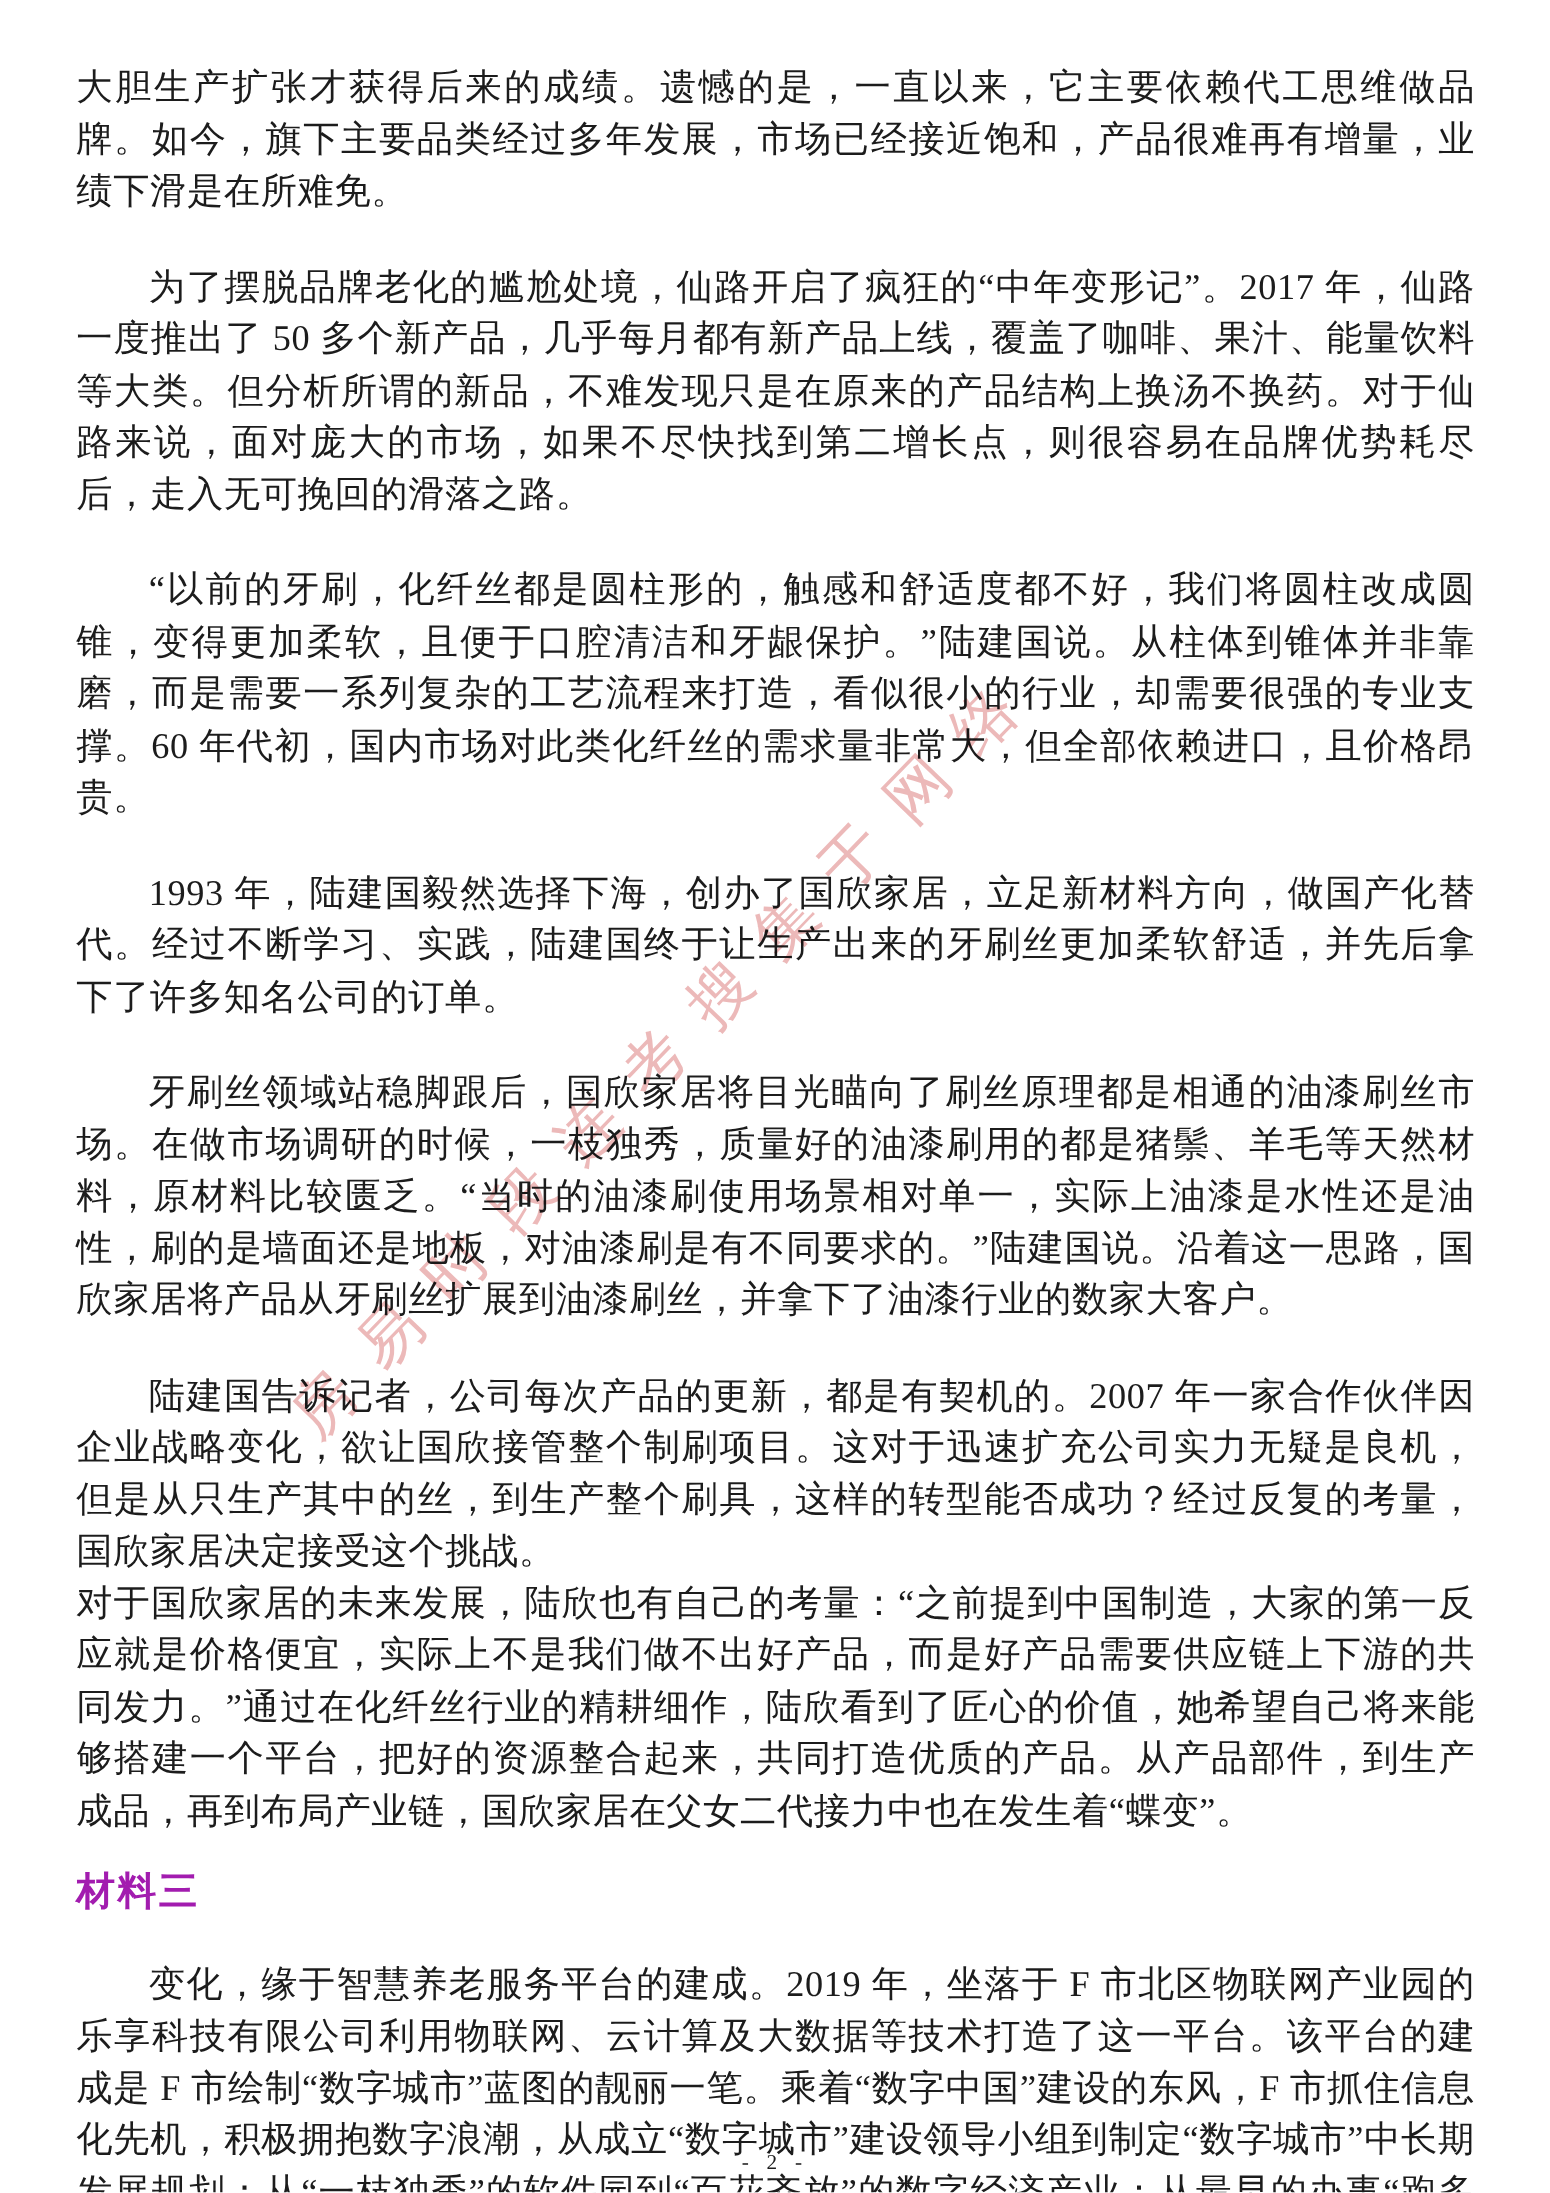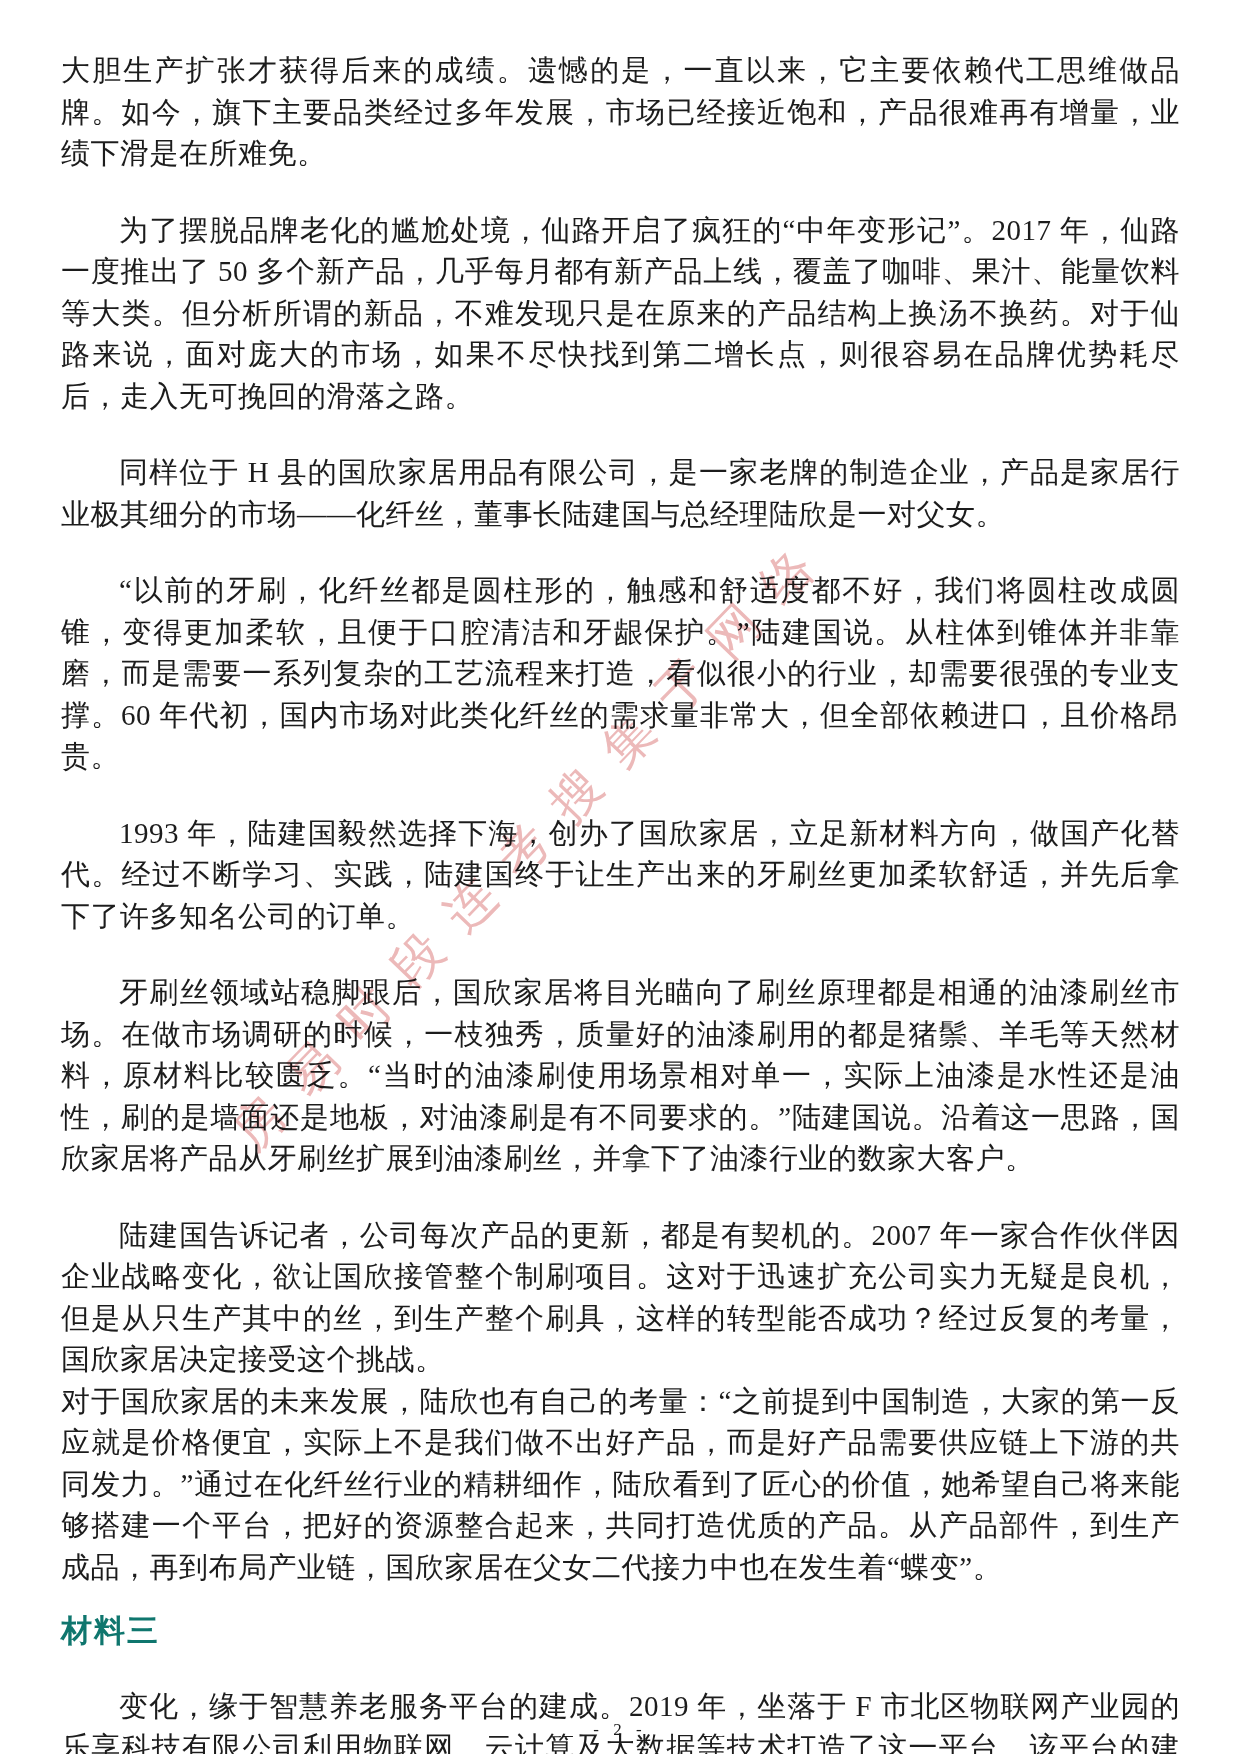--- a/index.html
+++ b/index.html
@@ -34,21 +34,21 @@
   .indent {
     text-indent: 2em;
     margin-top: 35px;
   }
   .section-heading {
     margin: 24px 0 20px 0;
     font-family: "Liberation Sans", "DejaVu Sans", sans-serif;
     font-weight: 900;
     font-size: 31px;
     line-height: 1.25;
-    color: #0f766e;
+    color: #a21caf;
     letter-spacing: 2px;
   }
   .watermark {
     position: absolute;
     left: 242px;
     top: 1108px;
     z-index: 2;
     transform-origin: 0 50%;
     transform: rotate(-46deg);
     font-family: "Liberation Serif", "DejaVu Serif", serif;
@@ -78,21 +78,20 @@
 <div class="page">
 
   <div class="watermark">房易时段连考搜集于网络</div>
 
   <main class="content">
 
     <p class="body-p">大胆生产扩张才获得后来的成绩。遗憾的是，一直以来，它主要依赖代工思维做品牌。如今，旗下主要品类经过多年发展，市场已经接近饱和，产品很难再有增量，业绩下滑是在所难免。</p>
 
     <p class="body-p indent">为了摆脱品牌老化的尴尬处境，仙路开启了疯狂的“中年变形记”。2017 年，仙路一度推出了 50 多个新产品，几乎每月都有新产品上线，覆盖了咖啡、果汁、能量饮料等大类。但分析所谓的新品，不难发现只是在原来的产品结构上换汤不换药。对于仙路来说，面对庞大的市场，如果不尽快找到第二增长点，则很容易在品牌优势耗尽后，走入无可挽回的滑落之路。</p>
 
-    <p class="body-p indent">同样位于 H 县的国欣家居用品有限公司，是一家老牌的制造企业，产品是家居行业极其细分的市场——化纤丝，董事长陆建国与总经理陆欣是一对父女。</p>
 
     <p class="body-p indent">“以前的牙刷，化纤丝都是圆柱形的，触感和舒适度都不好，我们将圆柱改成圆锥，变得更加柔软，且便于口腔清洁和牙龈保护。”陆建国说。从柱体到锥体并非靠磨，而是需要一系列复杂的工艺流程来打造，看似很小的行业，却需要很强的专业支撑。60 年代初，国内市场对此类化纤丝的需求量非常大，但全部依赖进口，且价格昂贵。</p>
 
     <p class="body-p indent">1993 年，陆建国毅然选择下海，创办了国欣家居，立足新材料方向，做国产化替代。经过不断学习、实践，陆建国终于让生产出来的牙刷丝更加柔软舒适，并先后拿下了许多知名公司的订单。</p>
 
     <p class="body-p indent">牙刷丝领域站稳脚跟后，国欣家居将目光瞄向了刷丝原理都是相通的油漆刷丝市场。在做市场调研的时候，一枝独秀，质量好的油漆刷用的都是猪鬃、羊毛等天然材料，原材料比较匮乏。“当时的油漆刷使用场景相对单一，实际上油漆是水性还是油性，刷的是墙面还是地板，对油漆刷是有不同要求的。”陆建国说。沿着这一思路，国欣家居将产品从牙刷丝扩展到油漆刷丝，并拿下了油漆行业的数家大客户。</p>
 
     <p class="body-p indent">陆建国告诉记者，公司每次产品的更新，都是有契机的。2007 年一家合作伙伴因企业战略变化，欲让国欣接管整个制刷项目。这对于迅速扩充公司实力无疑是良机，但是从只生产其中的丝，到生产整个刷具，这样的转型能否成功？经过反复的考量，国欣家居决定接受这个挑战。</p>
 
 

